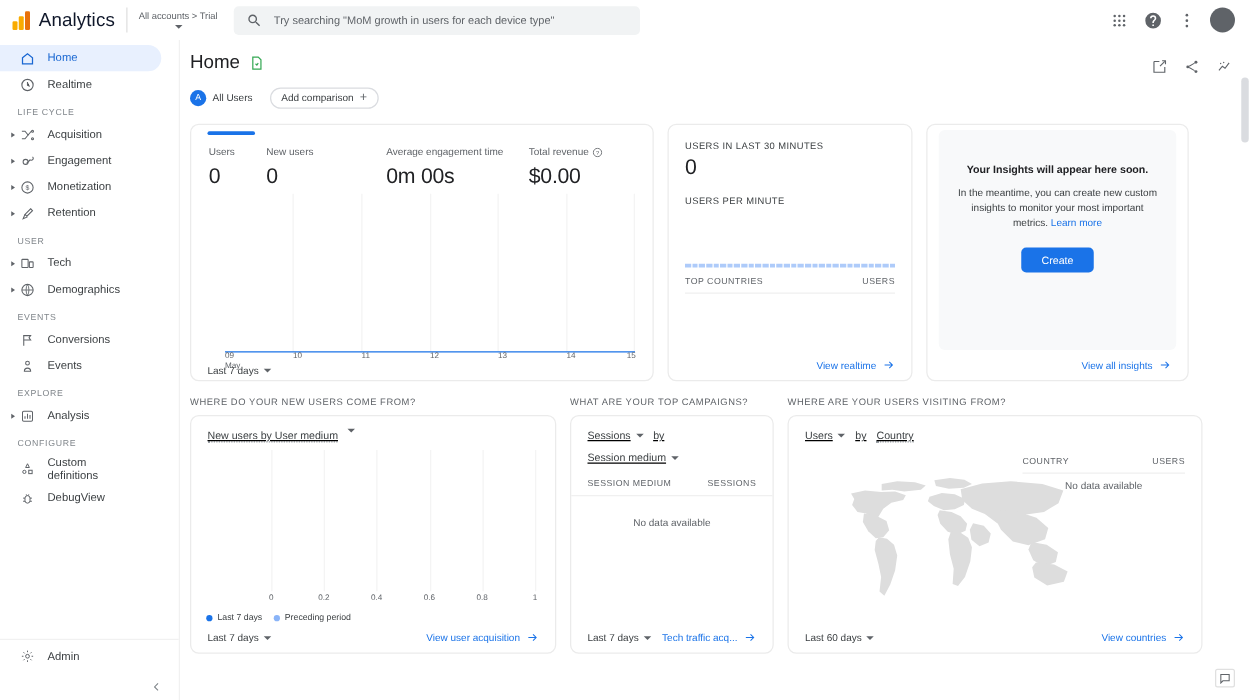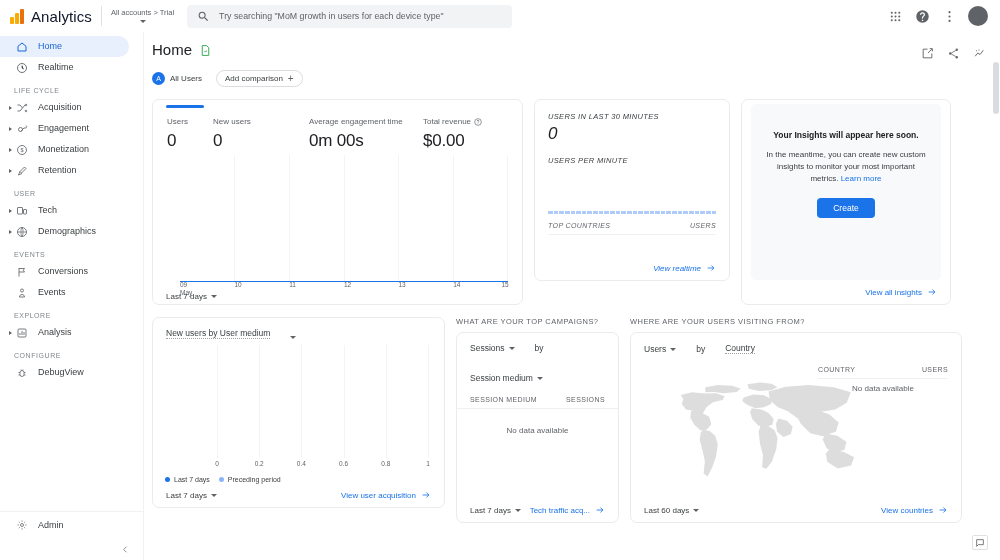--- a/index.html
+++ b/index.html
@@ -112,21 +112,21 @@
   }
   .chip-add .plus { font-size: 10px; color: #5f6368; line-height: 1; }
 
   
   .row1 { display: flex; gap: 11px; margin-top: 12px; }
   .card {
     background: #fff; border: 1px solid #ebebeb; border-radius: 7px;
     position: relative; display: flex; flex-direction: column;
   }
   .c-overview { flex: 0 0 371px; height: 206px; padding: 0; }
-  .c-realtime { flex: 0 0 196px; height: 182px; font-style: italic; }
+  .c-realtime { flex: 0 0 196px; height: 206px; }
   .c-insights { flex: 0 0 210px; height: 206px; }
 
   .tabind { width: 38px; height: 3px; background: #1a73e8; border-radius: 2px; margin: 5px 0 0 13px; }
   .metrics { display: flex; padding: 9px 0 0 14px; gap: 0; }
   .metric { }
   .m-users { flex: 0 0 46px; }
   .m-new { flex: 0 0 96px; }
   .m-eng { flex: 0 0 114px; }
   .m-rev { }
   .m-lbl { font-size: 8px; color: #5f6368; display: flex; align-items: center; gap: 3px; }
@@ -185,21 +185,21 @@
   }
 
   
   .row2 { display: flex; gap: 11px; margin-top: 12px; }
   .sect { display: flex; flex-direction: column; }
   .s-left { flex: 0 0 293px; }
   .s-mid { flex: 0 0 163px; }
   .s-right { flex: 0 0 332px; }
   .sect-q { font-size: 7.5px; color: #5f6368; letter-spacing: .45px; margin-bottom: 6px; }
   .card2 { height: 191px; }
-  .dim-head { padding: 10px 13px 0 13px; display: flex; align-items: flex-end; gap: 20px; flex-wrap: wrap; }
+  .dim-head { padding: 10px 13px 0 13px; display: flex; align-items: flex-start; gap: 8px; flex-wrap: wrap; text-decoration: underline; }
   .dim-lbl { font-size: 8.5px; color: #3c4043; border-bottom: 1px dotted #9aa0a6; }
   .dim-sel { font-size: 8.5px; color: #3c4043; display: inline-flex; align-items: center; gap: 4px; cursor: pointer; }
 
   .bchart { flex: 1; position: relative; margin: 6px 12px 0 12px; }
   .bgrid { position: absolute; left: 52px; right: 4px; top: 0; bottom: 16px; }
   .bgrid .gl { position: absolute; top: 0; bottom: 0; width: 1px; background: #f4f4f4; }
   .bticks { position: absolute; left: 52px; right: 4px; bottom: 2px; height: 12px; }
   .btick { position: absolute; font-size: 6.5px; color: #5f6368; transform: translateX(-50%); }
   .legend { display: flex; align-items: center; gap: 9px; padding: 2px 0 0 12px; }
   .lg { display: flex; align-items: center; gap: 4px; font-size: 7px; color: #3c4043; }
@@ -447,20 +447,33 @@
                   <path d="M8 16v-4M12 16V8M16 16v-6"></path>
                 </g>
               </svg>
           </div>
           <div class="nav-lbl">Analysis</div>
         </div>
 
         <div class="nav-sec">CONFIGURE</div>
 
 
+        <div class="nav-item two">
+          <div class="nav-arrow"></div>
+          <div class="nav-ico">
+            <svg viewBox="0 0 24 24" width="12" height="12">
+                <g fill="none" stroke="#5f6368" stroke-width="1.6">
+                  <path d="M12 4l3 6H9z"></path>
+                  <circle cx="7" cy="17" r="2.6"></circle>
+                  <rect x="14" y="14.4" width="5.4" height="5.4"></rect>
+                </g>
+              </svg>
+          </div>
+          <div class="nav-lbl" style="max-width:70px">Custom definitions</div>
+        </div>
 
         <div class="nav-item">
           <div class="nav-arrow"></div>
           <div class="nav-ico">
             <svg viewBox="0 0 24 24" width="12" height="12">
                 <g fill="none" stroke="#5f6368" stroke-width="1.6">
                   <rect x="8" y="7" width="8" height="12" rx="4"></rect>
                   <path d="M5 11h3M16 11h3M5 16h3M16 16h3M10 5l1 2M14 5l-1 2"></path>
                 </g>
               </svg>
@@ -672,20 +685,21 @@
                   <path fill="none" stroke="#1a73e8" stroke-width="2" d="M4 12h15M13 6l6 6-6 6"></path>
                 </svg>
             </div>
           </div>
         </div>
       </div>
 
       <div class="row2">
 
         <div class="sect s-left">
+          <div class="sect-q">WHERE DO YOUR NEW USERS COME FROM?</div>
           <div class="card card2">
             <div class="dim-head">
               <span class="dim-lbl">New users by User medium</span>
               <span class="caret-sm"></span>
             </div>
             <div class="bchart">
               <div class="bgrid">
                 <div class="gl" style="left:0%"></div>
                   <div class="gl" style="left:20%"></div>
                 <div class="gl" style="left:40%"></div>

